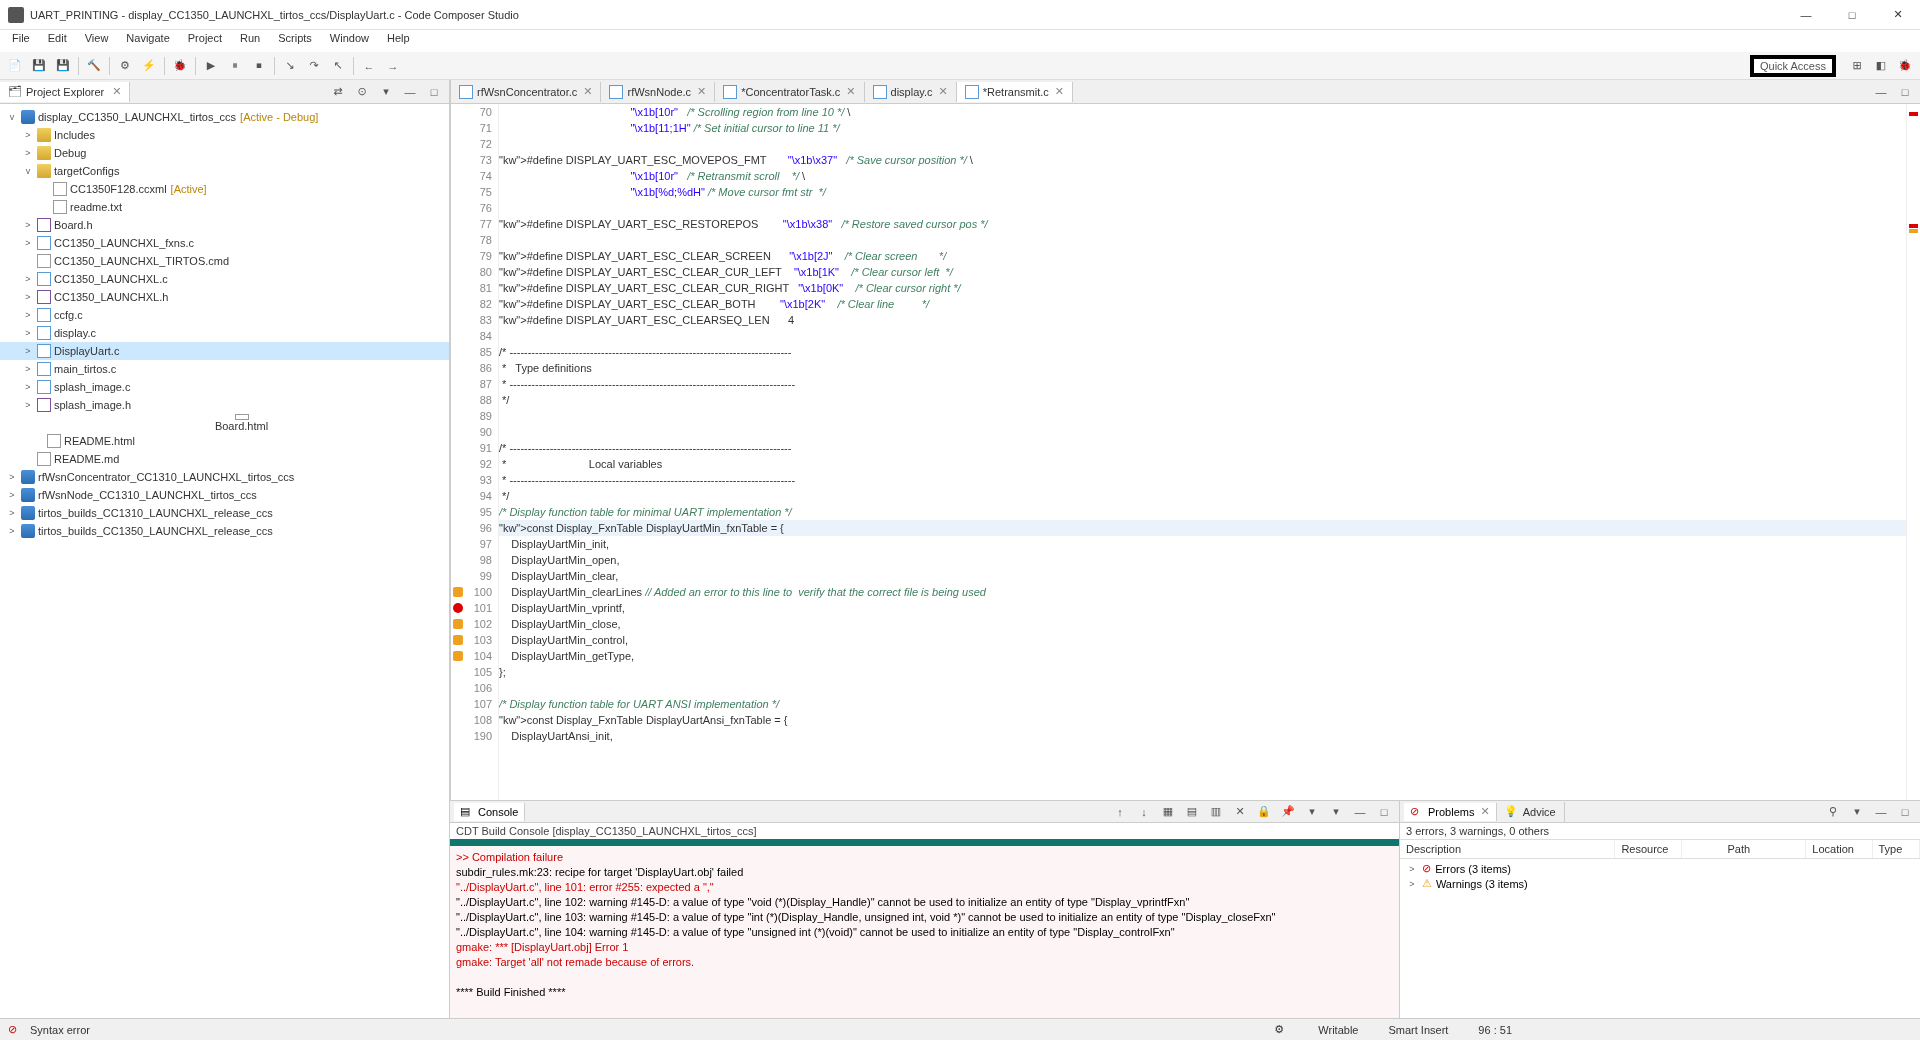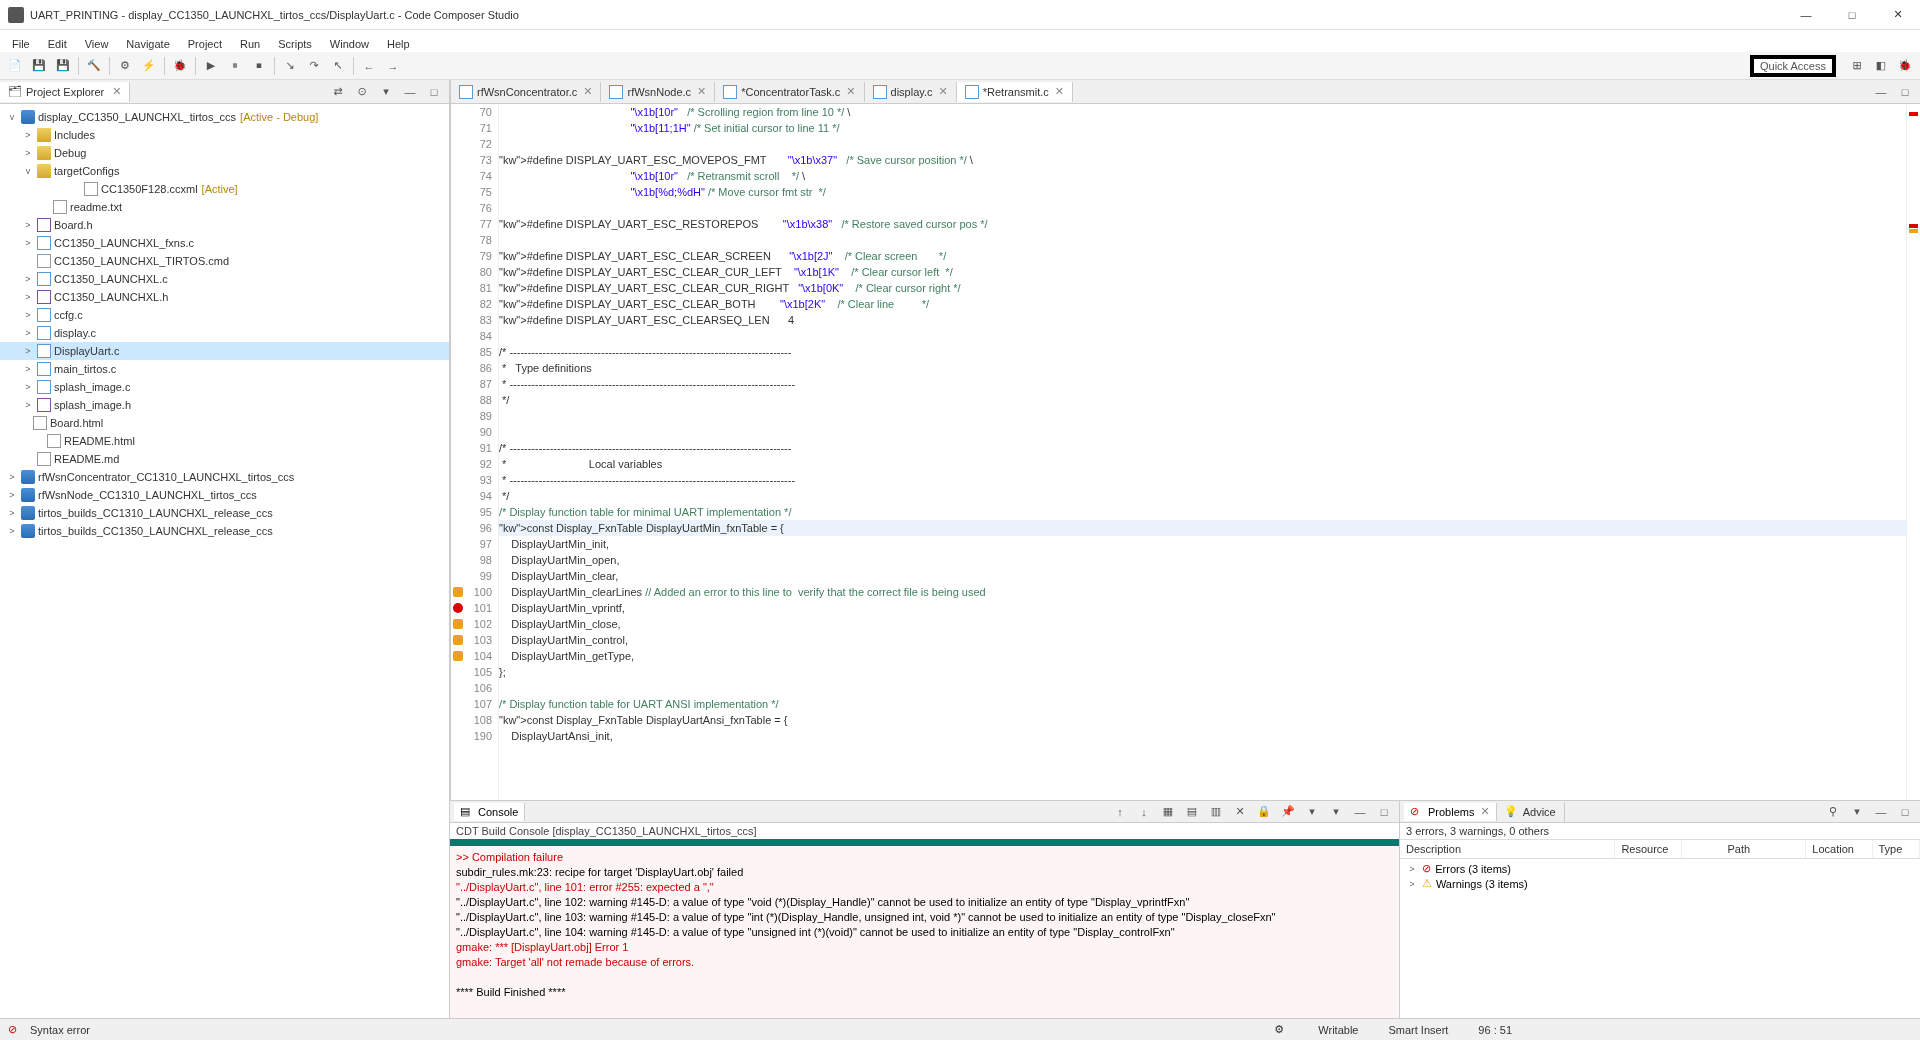--- a/index.html
+++ b/index.html
@@ -2,21 +2,21 @@
 <html><head>
 <meta charset="utf-8">
 <style>
 * { margin: 0; padding: 0; box-sizing: border-box; font-family: "Segoe UI", Tahoma, sans-serif; font-size: 11px; }
 body { background: #f0f0f0; width: 1920px; height: 1040px; overflow: hidden; display: flex; flex-direction: column; }
 .titlebar { height: 30px; background: #fff; display: flex; align-items: center; padding: 0 8px; border-bottom: 1px solid #e0e0e0; }
 .titlebar-icon { width: 16px; height: 16px; background: #555; border-radius: 2px; margin-right: 6px; }
 .titlebar-text { flex: 1; color: #333; }
 .win-controls { display: flex; gap: 18px; }
 .win-btn { width: 28px; height: 20px; display: flex; align-items: center; justify-content: center; color: #333; cursor: default; }
-.menubar { height: 22px; background: #fff; display: flex; align-items: flex-end; padding: 0 4px; gap: 2px; }
+.menubar { height: 22px; background: #fff; display: flex; align-items: flex-start; padding: 0 4px; gap: 2px; }
 .menu-item { padding: 2px 8px; color: #333; }
 .toolbar { height: 28px; background: #f5f5f5; border-bottom: 1px solid #ddd; display: flex; align-items: center; padding: 0 4px; gap: 2px; }
 .tb-btn { width: 22px; height: 22px; display: flex; align-items: center; justify-content: center; color: #555; border-radius: 2px; }
 .tb-sep { width: 1px; height: 18px; background: #ccc; margin: 0 2px; }
 .quick-access { margin-left: auto; border: 4px solid #000000; padding: 1px 6px; background: #fff; color: #555; }
 .persp-btns { display: flex; gap: 2px; margin-left: 8px; }
 .main { flex: 1; display: flex; overflow: hidden; }
 .left-panel { width: 450px; background: #fff; border-right: 1px solid #ccc; display: flex; flex-direction: column; }
 .panel-tabs { height: 24px; display: flex; align-items: center; border-bottom: 1px solid #ccc; background: #f0f0f0; }
 .panel-tab { padding: 3px 8px; background: #fff; border-right: 1px solid #ccc; display: flex; align-items: center; gap: 4px; color: #333; }
@@ -43,21 +43,21 @@
 .editor-body { flex: 1; display: flex; overflow: hidden; position: relative; }
 .gutter { width: 48px; background: #fff; border-right: 1px solid #eee; text-align: right; padding-right: 6px; color: #888; font-family: Consolas, monospace; font-size: 12px; line-height: 16px; position: relative; }
 .gut-line { height: 16px; position: relative; }
 .gut-mark { position: absolute; left: 2px; width: 10px; height: 10px; top: 3px; border-radius: 50%; }
 .mark-err { background: #d00; }
 .mark-warn { background: #f0a020; border-radius: 2px; }
 .code { flex: 1; font-family: Consolas, monospace; font-size: 12px; line-height: 16px; white-space: pre; color: #333; overflow: hidden; }
 .code-line { height: 16px; }
 .code-line.hl { background: #eaf3fb; }
 .str { color: #2a00ff; }
-.cmt { color: #3f7f5f; }
+.cmt { color: #3f7f5f; font-style: italic; }
 .overview-ruler { width: 14px; background: #fff; border-left: 1px solid #eee; position: relative; }
 .ovr-mark { position: absolute; left: 2px; right: 2px; height: 4px; }
 .bottom-panels { height: 218px; display: flex; border-top: 1px solid #ccc; }
 .console-panel { flex: 1; background: #fff; display: flex; flex-direction: column; border-right: 1px solid #ccc; }
 .problems-panel { width: 520px; background: #fff; display: flex; flex-direction: column; }
 .panel-header { height: 22px; display: flex; align-items: center; border-bottom: 1px solid #ccc; background: #f0f0f0; padding: 0 4px; }
 .panel-title { display: flex; align-items: center; gap: 4px; background: #fff; padding: 2px 6px; border-right: 1px solid #ccc; }
 .panel-tb { margin-left: auto; display: flex; gap: 2px; }
 .console-sub { padding: 2px 6px; color: #444; border-bottom: 7px solid #0f766e; }
 .console-body { flex: 1; font-family: Consolas, monospace; font-size: 12px; line-height: 15px; padding: 4px 6px; overflow: auto; background: #fdf5f5; }
@@ -160,21 +160,21 @@
         <div class="tree-row" style="padding-left: 22px;">
           <span class="expander">&gt;</span>
           <span class="tree-icon ic-folder"></span>
           <span class="tree-label">Debug</span>
         </div>
         <div class="tree-row" style="padding-left: 22px;">
           <span class="expander">v</span>
           <span class="tree-icon ic-folder"></span>
           <span class="tree-label">targetConfigs</span>
         </div>
-        <div class="tree-row" style="padding-left: 38px; margin-left: 31px;">
+        <div class="tree-row" style="padding-left: 38px;">
           <span class="expander"></span>
           <span class="tree-icon ic-file"></span>
           <span class="tree-label">CC1350F128.ccxml</span>
           <span class="tree-anno">[Active]</span>
         </div>
         <div class="tree-row" style="padding-left: 38px;">
           <span class="expander"></span>
           <span class="tree-icon ic-file"></span>
           <span class="tree-label">readme.txt</span>
         </div>
@@ -226,21 +226,21 @@
         <div class="tree-row" style="padding-left: 22px;">
           <span class="expander">&gt;</span>
           <span class="tree-icon ic-c"></span>
           <span class="tree-label">splash_image.c</span>
         </div>
         <div class="tree-row" style="padding-left: 22px;">
           <span class="expander">&gt;</span>
           <span class="tree-icon ic-h"></span>
           <span class="tree-label">splash_image.h</span>
         </div>
-        <div class="tree-row" style="padding-left: 18px;">
+        <div class="tree-row" style="padding-left: 34px; flex-direction: column;">
           <span class="expander"></span>
           <span class="tree-icon ic-file"></span>
           <span class="tree-label">Board.html</span>
         </div>
         <div class="tree-row" style="padding-left: 32px;">
           <span class="expander"></span>
           <span class="tree-icon ic-file"></span>
           <span class="tree-label">README.html</span>
         </div>
         <div class="tree-row" style="padding-left: 22px;">

